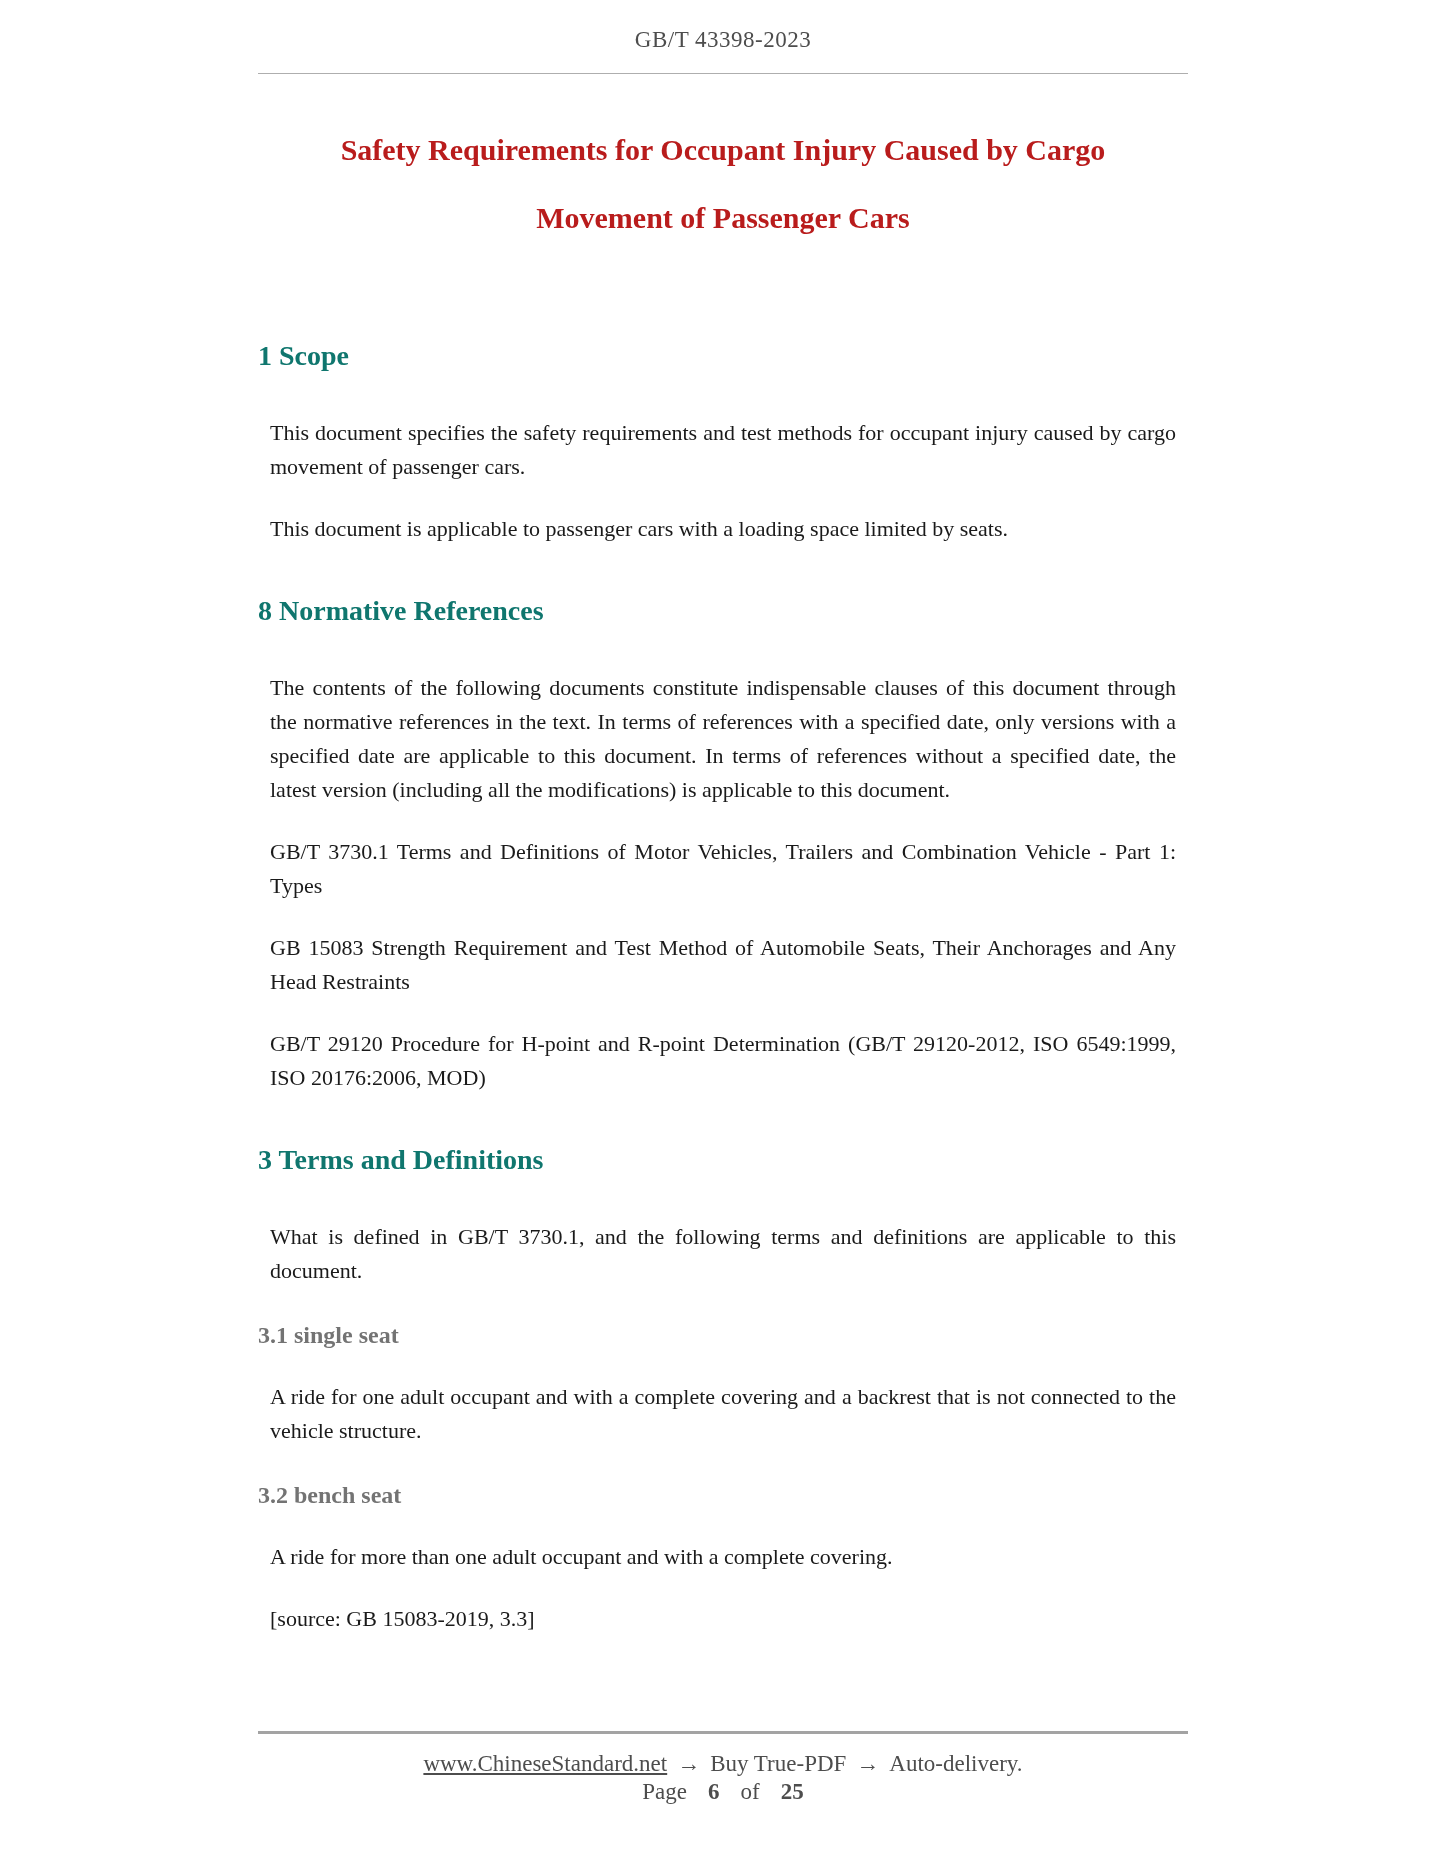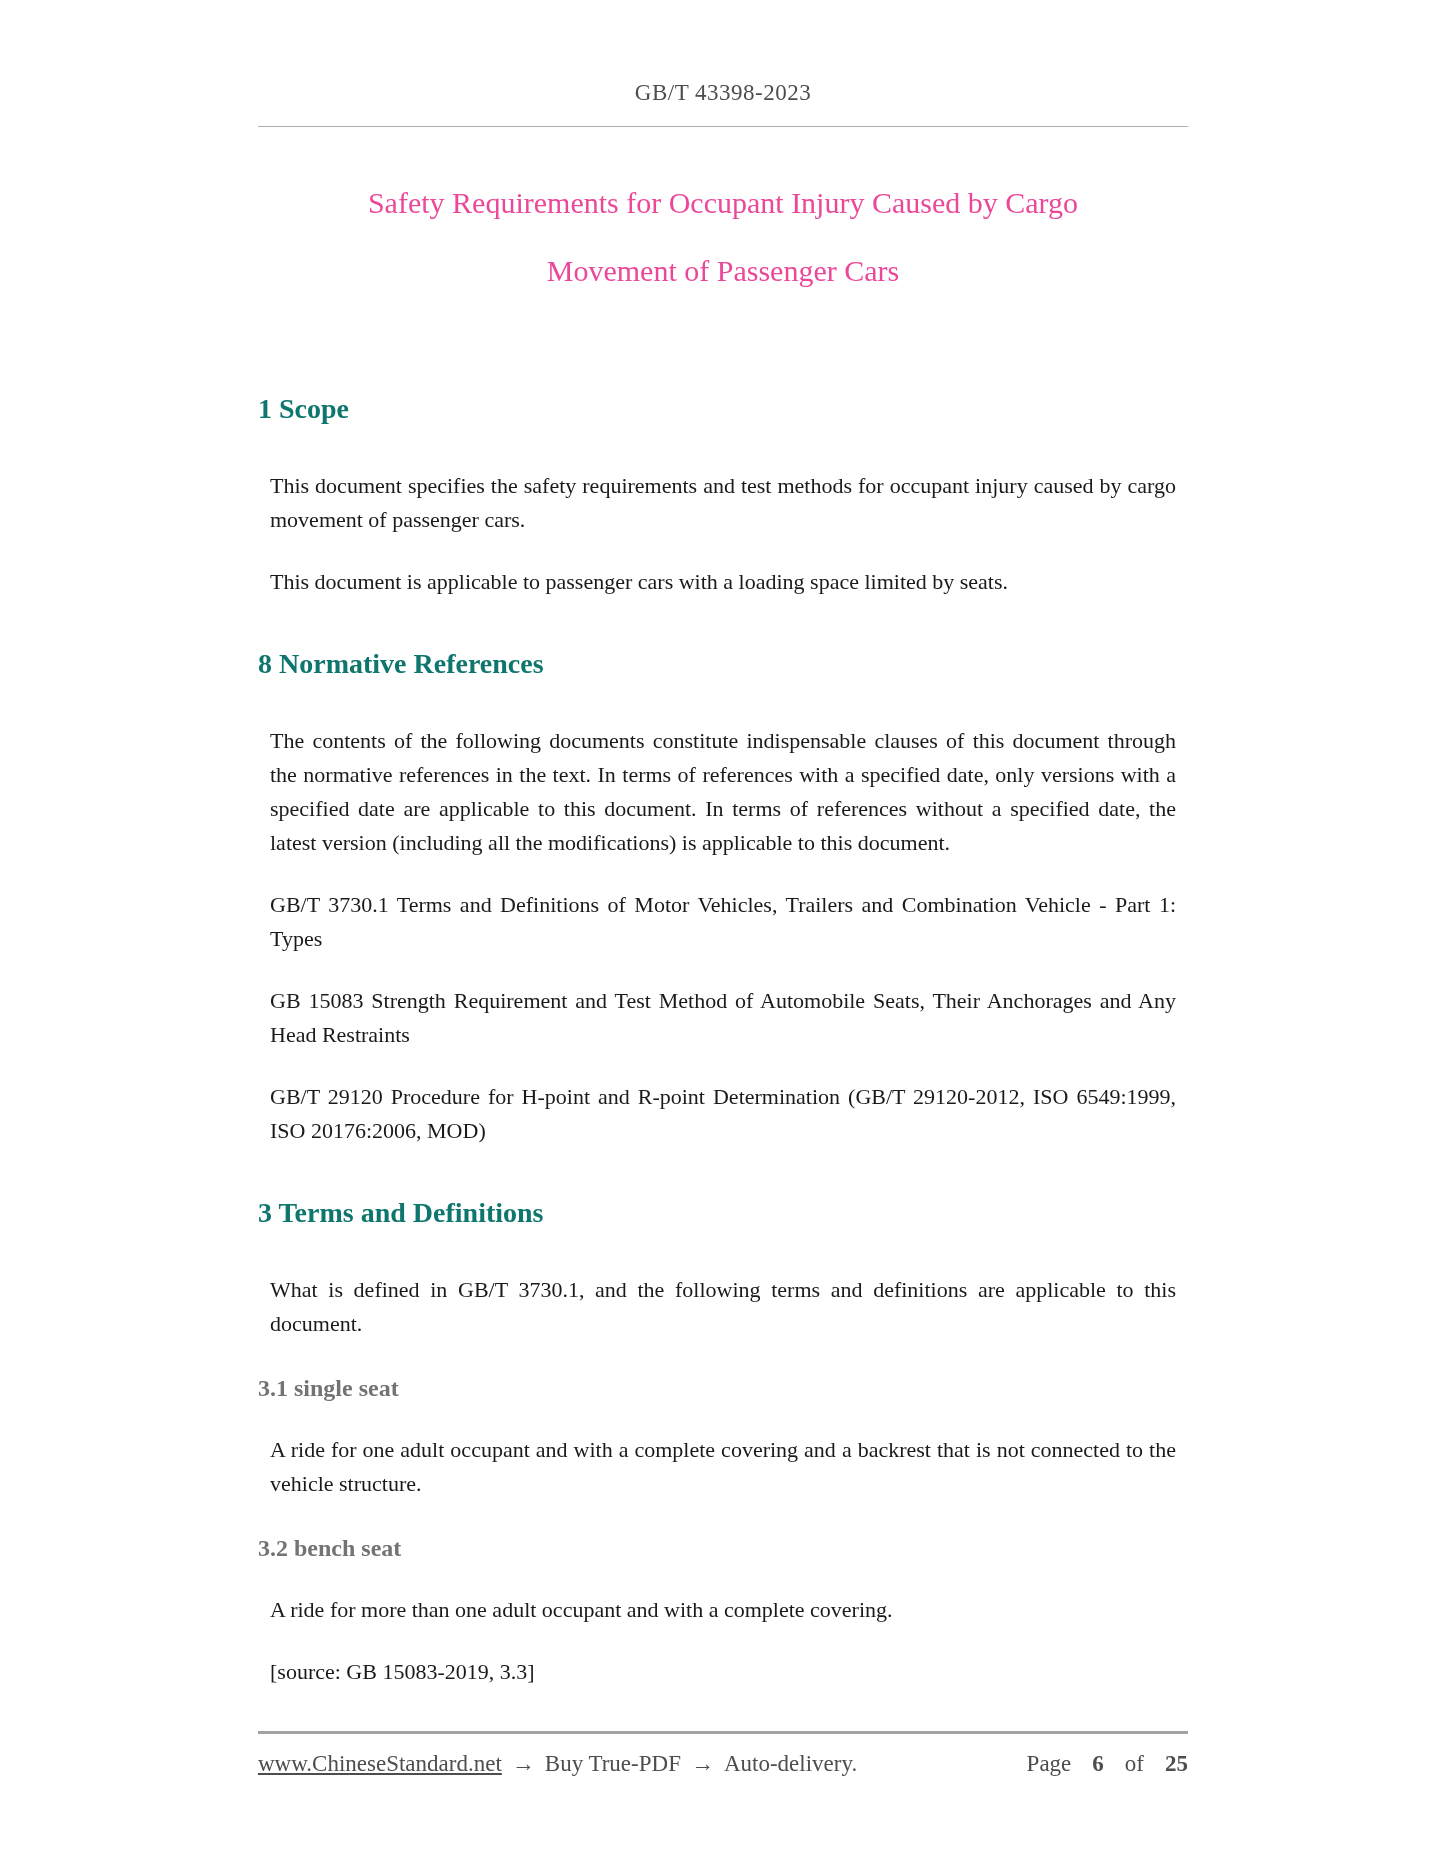--- a/index.html
+++ b/index.html
@@ -6,44 +6,44 @@
   html, body { background: #ffffff; }
   body {
     font-family: "Liberation Serif", "DejaVu Serif", serif;
     color: #1a1a1a;
   }
   .page {
     position: relative;
     width: 1445px;
     height: 1870px;
     background: #ffffff;
-    padding: 79px 257px 0 258px;
+    padding: 26px 257px 0 258px;
     overflow: hidden;
   }
   
   .doc-number {
     text-align: center;
     font-size: 23px;
     line-height: 28px;
     color: #4d4d4d;
     letter-spacing: 0.5px;
   }
   .header-rule {
     margin-top: 19px;
     height: 0;
     border-top: 1px solid #aeaeae;
   }
   
   .doc-title {
     margin: 42px 0 84px 0;
     text-align: center;
     font-size: 30px;
-    font-weight: normal;
+    font-weight: bold;
     line-height: 68px;
-    color: #ec4899;
+    color: #b91c1c;
   }
   .doc-title span { display: block; }
   
   h2.section-heading {
     font-size: 28px;
     line-height: 40px;
     font-weight: bold;
     color: #0f766e;
     margin: 45px 0 40px 0;
   }
@@ -70,24 +70,25 @@
     top: 1731px;
   }
   .footer-rule {
     height: 3px;
     background: #a3a3a3;
   }
   .footer-row {
     margin-top: 16px;
     display: flex;
     justify-content: space-between;
-    align-items: flex-end;
+    align-items: center;
     font-size: 23px;
     line-height: 28px;
     color: #4d4d4d;
+    flex-direction: column;
   }
   .footer-left { display: inline-flex; gap: 10px; align-items: baseline; }
   .footer-left .site-link {
     color: #4d4d4d;
     text-decoration: underline;
     cursor: pointer;
   }
   .footer-right { display: inline-flex; gap: 21px; align-items: baseline; }
   .footer-right .page-num { font-weight: bold; }
 </style>

